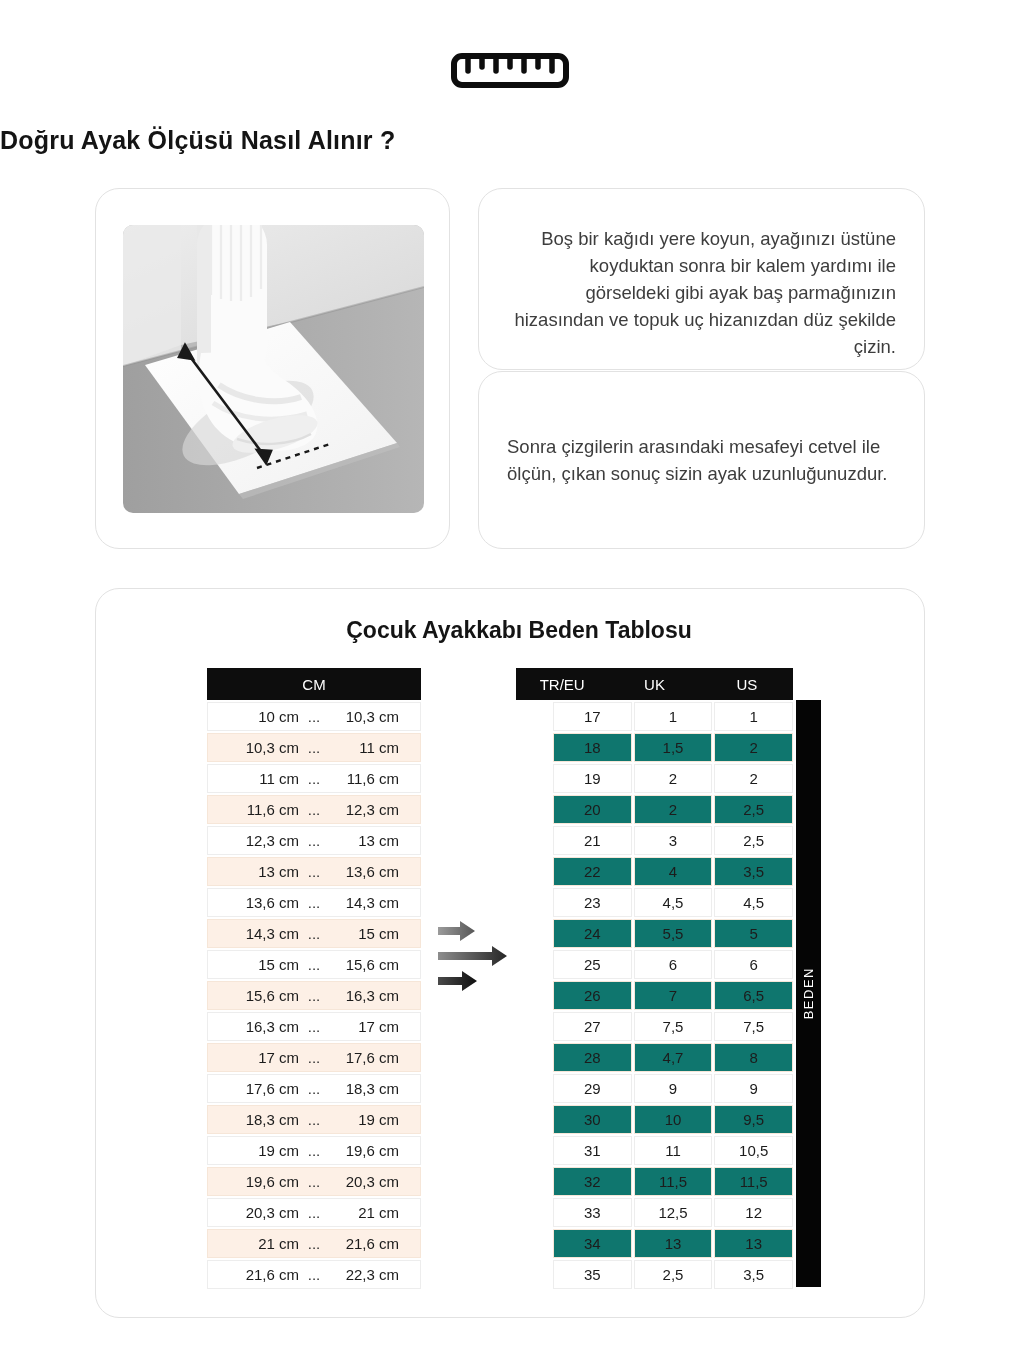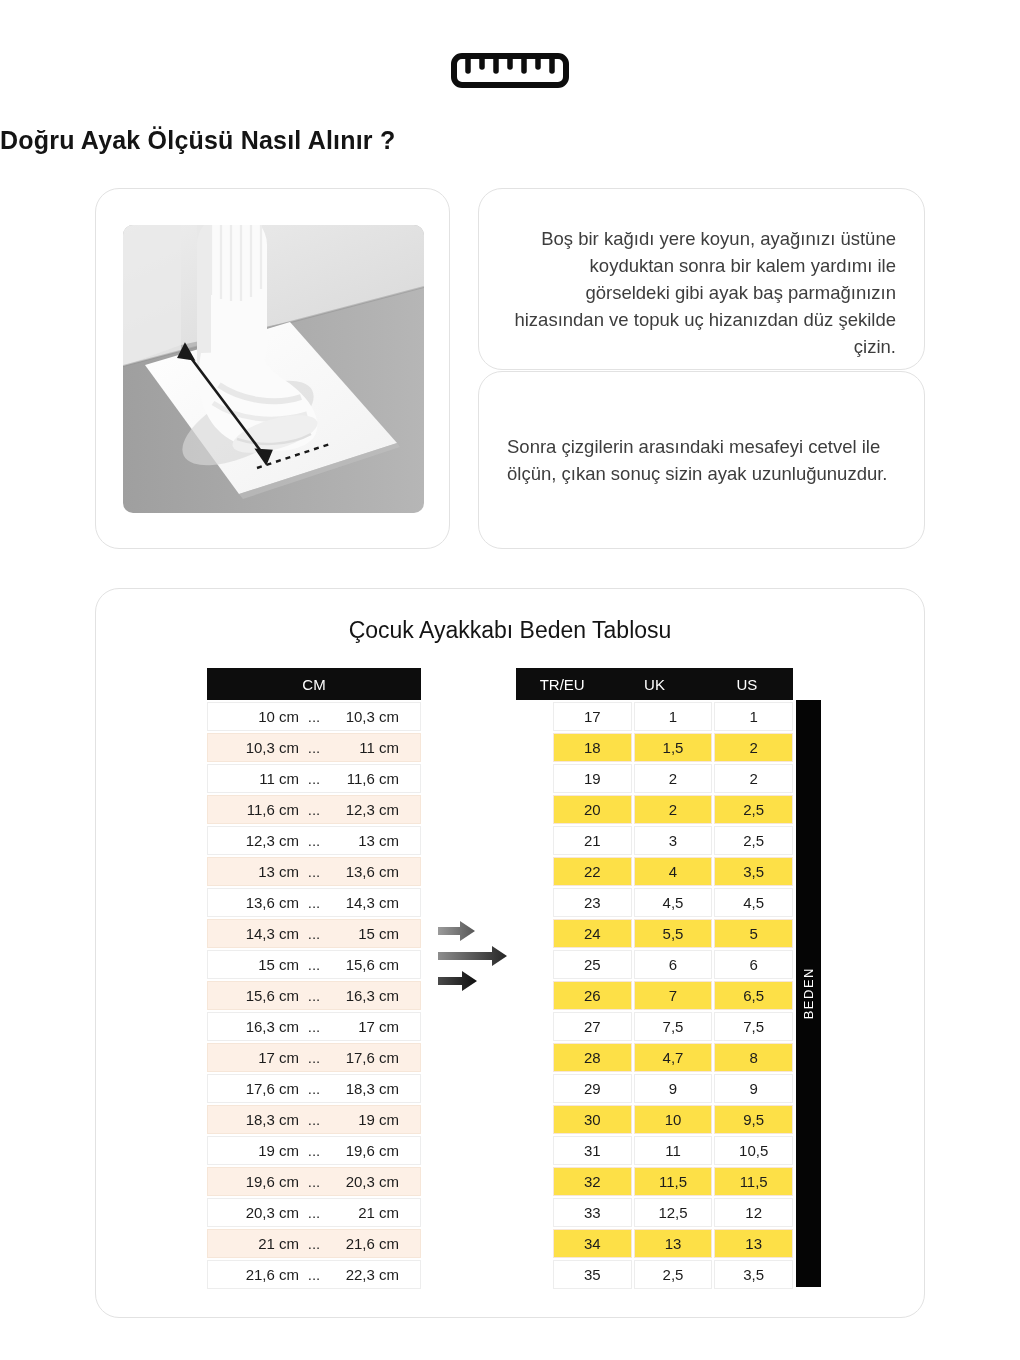--- a/index.html
+++ b/index.html
@@ -17,22 +17,22 @@
   .photo-card { left:95px; top:188px; width:355px; height:361px; }
   .photo-frame { position:absolute; left:27px; top:36px; width:301px; height:288px;
                  border-radius:10px; overflow:hidden; }
   .text-card-1 { left:478px; top:188px; width:447px; height:182px; padding:36px 28px;text-align:right; }
   .text-card-2 { left:478px; top:371px; width:447px; height:178px; padding:24px 28px;
                  display:flex; align-items:center; }
   .guide-text { font-size:18.5px; line-height:1.46; color:#3d3d3d; }
 
   
   .chart-card { left:95px; top:588px; width:830px; height:730px; }
-  .chart-title { position:absolute; top:28px; left:0; width:100%; text-align:center;
-                 font-size:23px; font-weight:normal; color:#141414; }
+  .chart-title { position:absolute; top:28px; left:9px; width:100%; text-align:center;
+                 font-size:23px; font-weight:bold; color:#141414; }
 
   .tbl { position:absolute; top:79px; }
   .cm-tbl { left:111px; width:214px; }
   .size-tbl { left:420px; width:277px; }
 
   .tbl-header { height:32px; background:#0d0d0d; color:#ffffff; display:flex;
                 align-items:center; justify-content:center; font-size:15px; margin-bottom:2px; }
   .size-tbl .tbl-header span { flex:1; text-align:center; }
 
   .t-row { display:flex; height:29px; margin-bottom:2px; align-items:center; font-size:15px; }
@@ -40,21 +40,21 @@
 
   .cm-row { border:1px solid #ededed; background:#ffffff; }
   .cm-row.alt { background:#fdf0e6; border-color:#f6e6d8; }
   .cm-row .v-from { flex:1; text-align:right; padding-left:21px; }
   .cm-row .dots  { width:30px; text-align:center; color:#2a2a2a; }
   .cm-row .v-to  { flex:1; text-align:right; padding-right:21px; }
 
   .size-row { gap:2px;padding-left:37px; }
   .size-row .cell { flex:1; height:29px; display:flex; align-items:center; justify-content:center;
                     border:1px solid #ededed; background:#ffffff; }
-  .size-row.alt .cell { background:#fde047; border-color:#f6e6d8; }
+  .size-row.alt .cell { background:#0f766e; border-color:#f6e6d8; }
 
   .beden-bar { position:absolute; left:700px; top:111px; width:25px; height:587px; background:#050505;
                display:flex; align-items:center; justify-content:center; }
   .beden-bar span { writing-mode:vertical-rl; transform:rotate(180deg); color:#ffffff;
                     font-size:13px; letter-spacing:1.5px; }
 
   .arrows-wrap { position:absolute; left:340px; top:332px; width:76px; height:76px; }
 </style>
 </head>
 <body>

